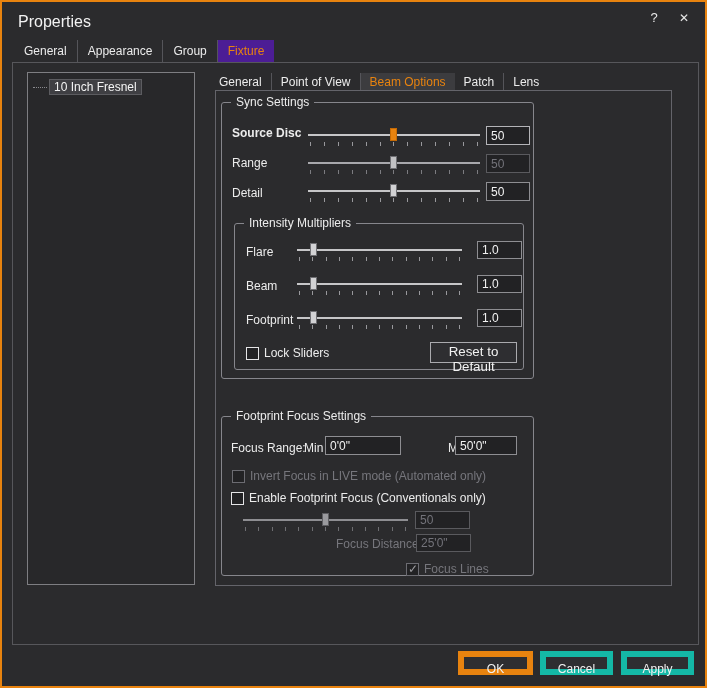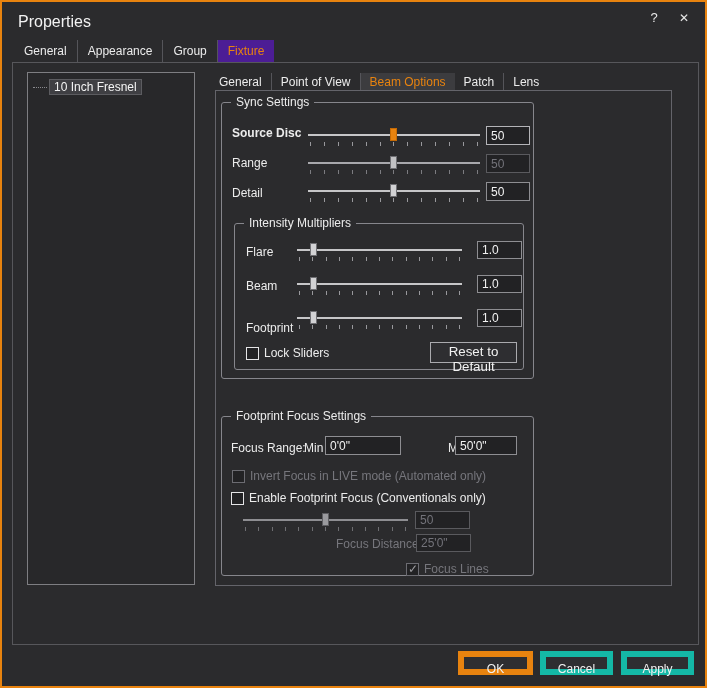--- a/index.html
+++ b/index.html
@@ -229,21 +229,21 @@
             <i></i>
             <i></i>
             <i></i>
             <i></i>
             <i></i>
             <i></i>
           </div>
       </div>
       <input class="tbox" style="left: 242px; top: 51px; width: 45px; height: 18px;" value="1.0">
 
-      <span class="lbl" style="left:11px;top:89px;margin-top:8px;">Footprint</span>
+      <span class="lbl" style="left:11px;top:89px;">Footprint</span>
       <div class="slider" style="left:62px;top:84px;width:165px;">
         <div class="track"></div>
         <div class="thumb" style="left: calc(10% - 4px);"></div>
         <div class="ticks">
             <i></i>
             <i></i>
             <i></i>
             <i></i>
             <i></i>
             <i></i>

